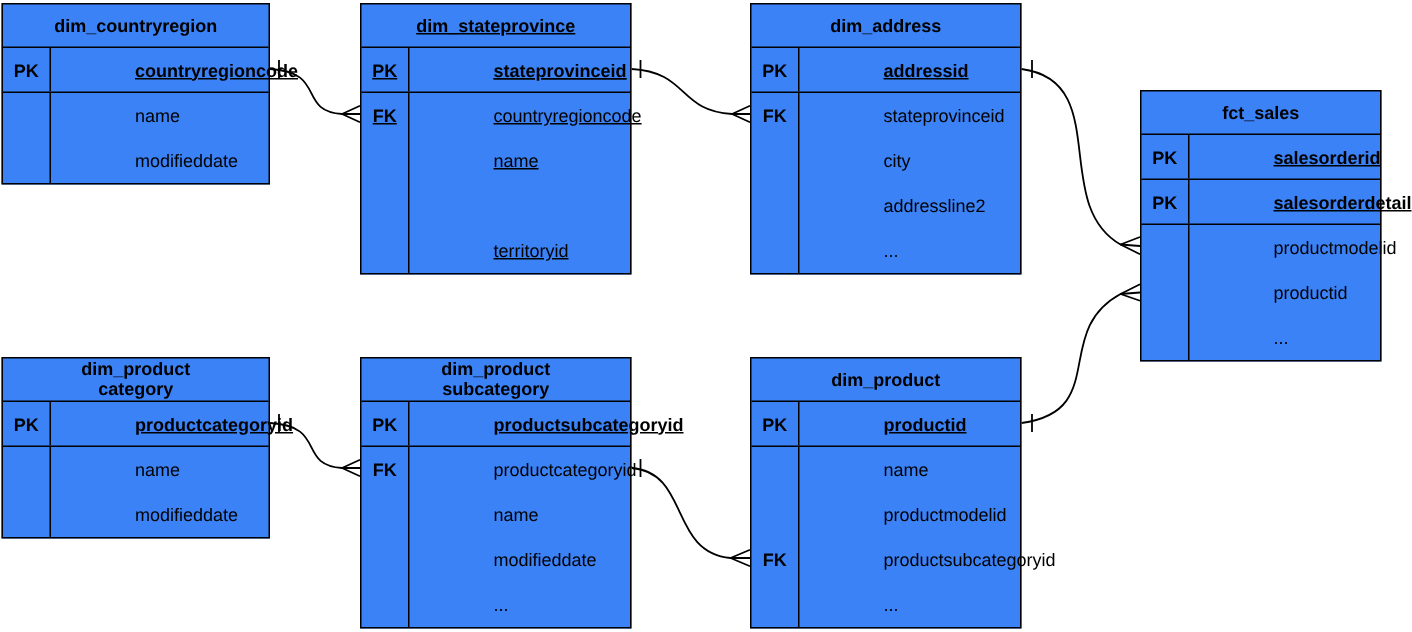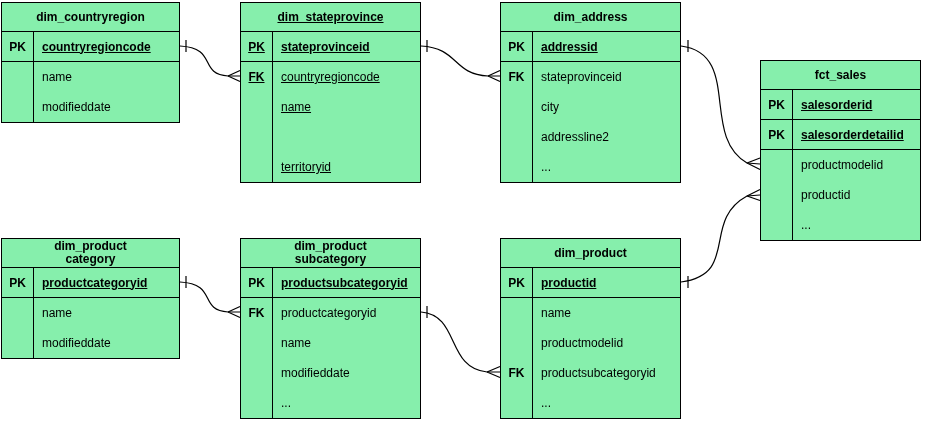--- a/index.html
+++ b/index.html
@@ -2,30 +2,30 @@
 <html><head>
 <meta charset="utf-8">
 <style>
   html,body{margin:0;padding:0;}
   body{
     width:941px;height:421px;position:relative;background:#ffffff;
     font-family:"Liberation Sans", sans-serif;color:#000000;overflow:hidden;
   }
   .canvas{position:absolute;left:0;top:0;width:941px;height:421px;}
   .er-table{
-    position:absolute;background:#86efac;border:1px solid #000000;
+    position:absolute;background:#3b82f6;border:1px solid #000000;
     box-sizing:border-box;
   }
   .ttl{
     height:29px;border-bottom:1px solid #000000;box-sizing:border-box;
     display:flex;align-items:center;justify-content:center;
     font-weight:700;font-size:12px;
   }
   .ttl span{white-space:pre-line;display:block;text-align:center;line-height:13px;}
-  .row{display:flex;height:30px;box-sizing:border-box;align-items:stretch;}
+  .row{display:flex;height:30px;box-sizing:border-box;align-items:stretch;gap:48px;}
   .row.pkrow{border-bottom:1px solid #000000;}
   .kc{
     width:32px;flex:none;border-right:1px solid #000000;box-sizing:border-box;
     display:flex;align-items:center;justify-content:center;
     font-weight:700;font-size:12px;
   }
   .fc{
     flex:1;display:flex;align-items:center;padding-left:8px;font-size:12px;
   }
   .pkrow .fc{font-weight:700;text-decoration:underline;}

